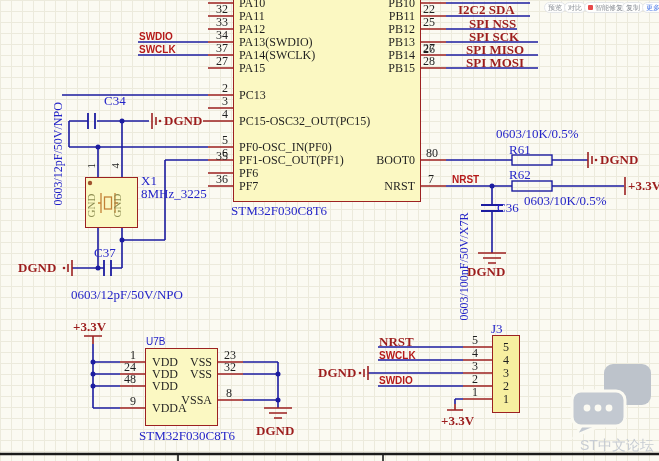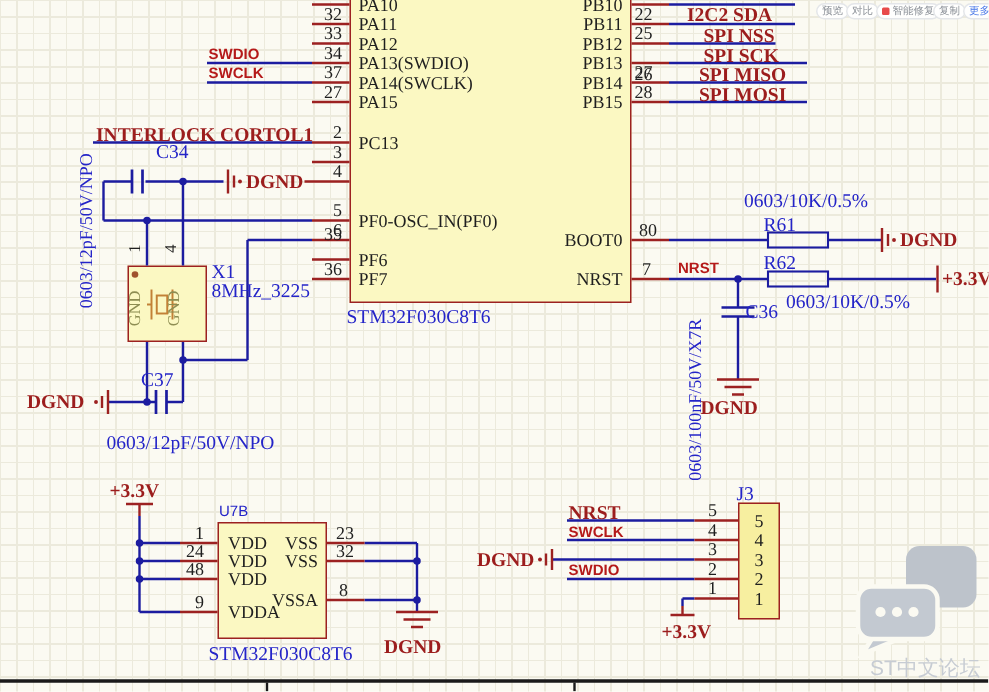--- a/index.html
+++ b/index.html
@@ -123,21 +123,23 @@
     </g>
   </svg>
 
   <div class="t" style="left:239px;top:-3px">PA10</div>
   <div class="t" style="left:239px;top:10px">PA11</div>
   <div class="t" style="left:239px;top:23px">PA12</div>
   <div class="t" style="left:239px;top:36px">PA13(SWDIO)</div>
   <div class="t" style="left:239px;top:49px">PA14(SWCLK)</div>
   <div class="t" style="left:239px;top:62px">PA15</div>
   <div class="t" style="left:239px;top:89px">PC13</div>
+  <div class="t" style="left:239px;top:115px">PC15-OSC32_OUT(PC15)</div>
   <div class="t" style="left:239px;top:141px">PF0-OSC_IN(PF0)</div>
+  <div class="t" style="left:239px;top:154px">PF1-OSC_OUT(PF1)</div>
   <div class="t" style="left:239px;top:167px">PF6</div>
   <div class="t" style="left:239px;top:180px">PF7</div>
 
   <div class="t ra" style="left:204px;top:3px;width:24px">32</div>
   <div class="t ra" style="left:204px;top:16px;width:24px">33</div>
   <div class="t ra" style="left:204px;top:29px;width:24px">34</div>
   <div class="t ra" style="left:204px;top:42px;width:24px">37</div>
   <div class="t ra" style="left:204px;top:55px;width:24px">27</div>
   <div class="t ra" style="left:204px;top:82px;width:24px">2</div>
   <div class="t ra" style="left:204px;top:95px;width:24px">3</div>
@@ -161,21 +163,20 @@
   <div class="t" style="left:423px;top:43px">26</div>
   <div class="t" style="left:423px;top:42px">27</div>
   <div class="t" style="left:423px;top:55px">28</div>
   <div class="t" style="left:426px;top:147px">80</div>
   <div class="t" style="left:428px;top:173px">7</div>
 
   <div class="blu" style="left:231px;top:204px">STM32F030C8T6</div>
 
   <div class="sm" style="left:139px;top:32px">SWDIO</div>
   <div class="sm" style="left:139px;top:45px">SWCLK</div>
-  <div class="net" style="left:64px;top:83px">INTERLOCK CORTOL1</div>
   <div class="net" style="left:458px;top:3px">I2C2 SDA</div>
   <div class="net" style="left:469px;top:17px">SPI NSS</div>
   <div class="net" style="left:469px;top:30px">SPI SCK</div>
   <div class="net" style="left:466px;top:43px">SPI MISO</div>
   <div class="net" style="left:466px;top:56px">SPI MOSI</div>
   <div class="sm" style="left:452px;top:175px">NRST</div>
 
   <div class="net" style="left:164px;top:114px">DGND</div>
   <div class="net" style="left:600px;top:153px">DGND</div>
   <div class="net" style="left:467px;top:265px">DGND</div>

